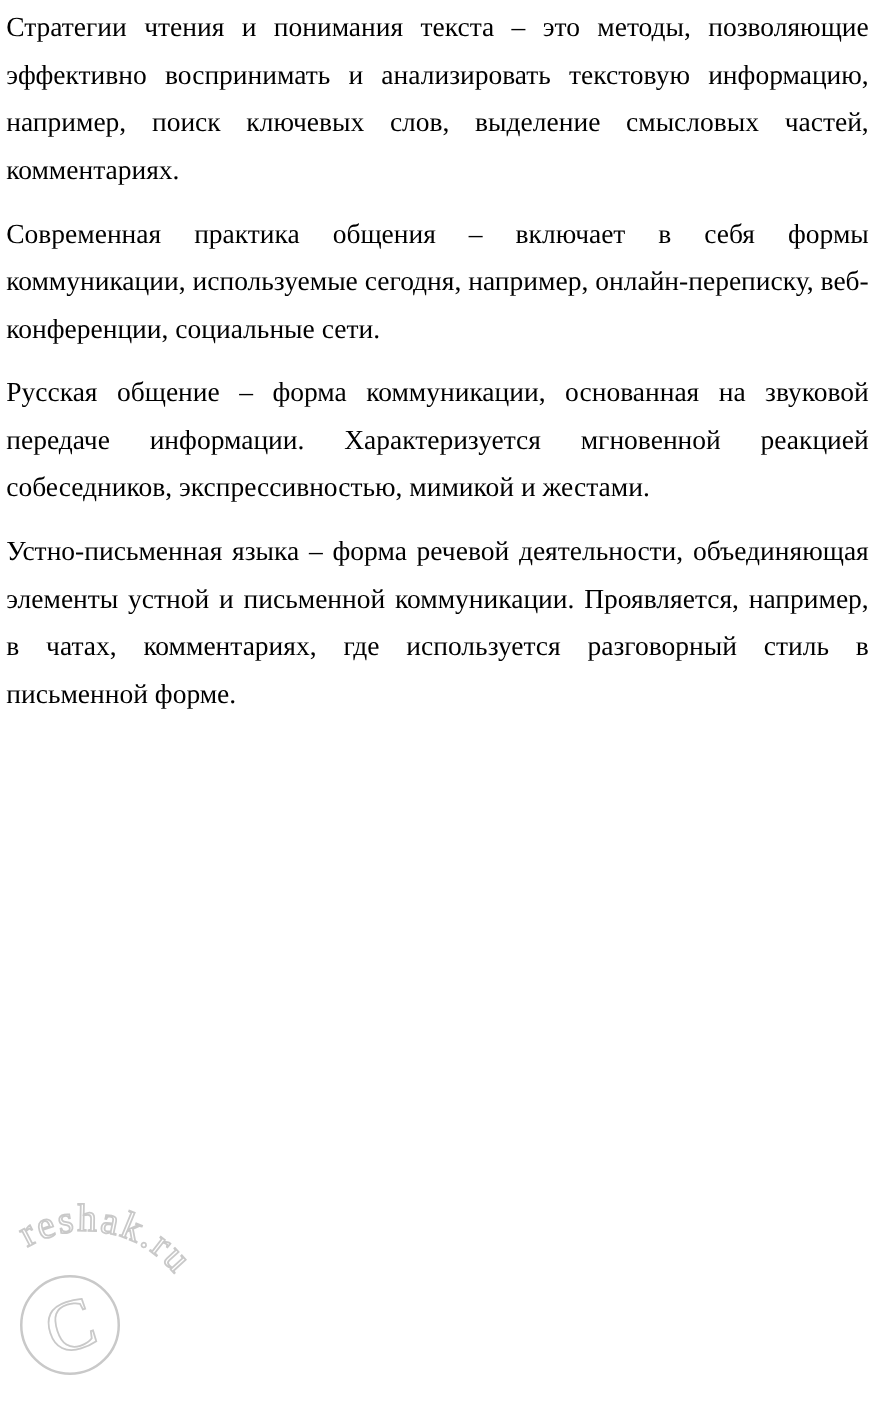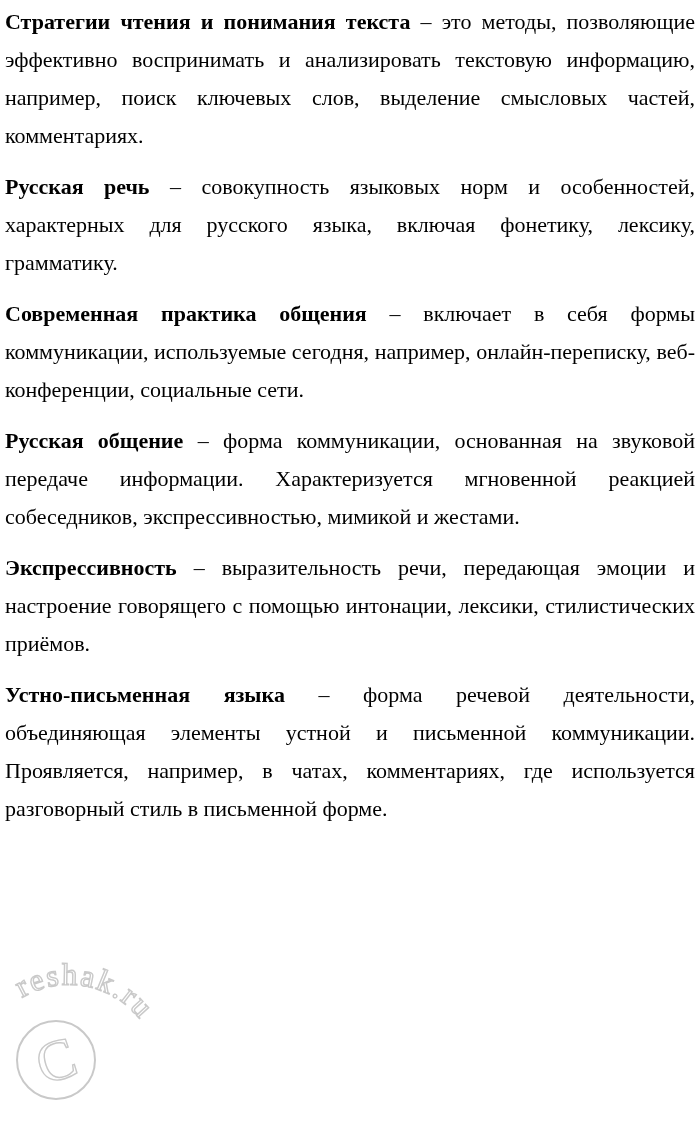--- a/index.html
+++ b/index.html
@@ -14,21 +14,21 @@
     font-family: "Liberation Serif", "DejaVu Serif", serif;
     font-size: 22px;
     line-height: 38px;
     color: #000000;
   }
   .entry {
     margin: 0 0 13px 0;
     text-align: justify;
     text-justify: inter-word;
   }
-  .entry .term { font-weight: bold; margin-top: 48px; }
+  .entry .term { font-weight: normal; margin-top: 48px; }
   .watermark {
     position: absolute;
     left: -4px;
     top: 952px;
     pointer-events: none;
   }
   .watermark text, .watermark textPath {
     font-family: "Liberation Serif", "DejaVu Serif", serif;
   }
 </style>
@@ -37,39 +37,31 @@
 
 <div class="page">
 
   <p class="entry">
     <b class="term">Стратегии чтения и понимания текста</b>
     <span>– это методы, позволяющие эффективно воспринимать и анализировать текстовую информацию, например, поиск ключевых слов, выделение смысловых частей, комментариях.</span>
   </p>
 
 
 
-  <p class="entry">
-    <b class="term">Русская речь</b>
-    <span>– совокупность языковых норм и особенностей, характерных для русского языка, включая фонетику, лексику, грамматику.</span>
-  </p>
 
   <p class="entry">
     <b class="term">Современная практика общения</b>
     <span>– включает в себя формы коммуникации, используемые сегодня, например, онлайн-переписку, веб-конференции, социальные сети.</span>
   </p>
 
   <p class="entry">
     <b class="term">Русская общение</b>
     <span>– форма коммуникации, основанная на звуковой передаче информации. Характеризуется мгновенной реакцией собеседников, экспрессивностью, мимикой и жестами.</span>
   </p>
 
-  <p class="entry">
-    <b class="term">Экспрессивность</b>
-    <span>– выразительность речи, передающая эмоции и настроение говорящего с помощью интонации, лексики, стилистических приёмов.</span>
-  </p>
 
   <p class="entry">
     <b class="term">Устно-письменная языка</b>
     <span>– форма речевой деятельности, объединяющая элементы устной и письменной коммуникации. Проявляется, например, в чатах, комментариях, где используется разговорный стиль в письменной форме.</span>
   </p>
 
   <svg class="watermark" width="210" height="175" viewBox="0 0 210 175">
     <defs>
       <path id="wm-arc" d="M 26 46 A 90 90 0 0 1 158 152" fill="none"></path>
     </defs>

